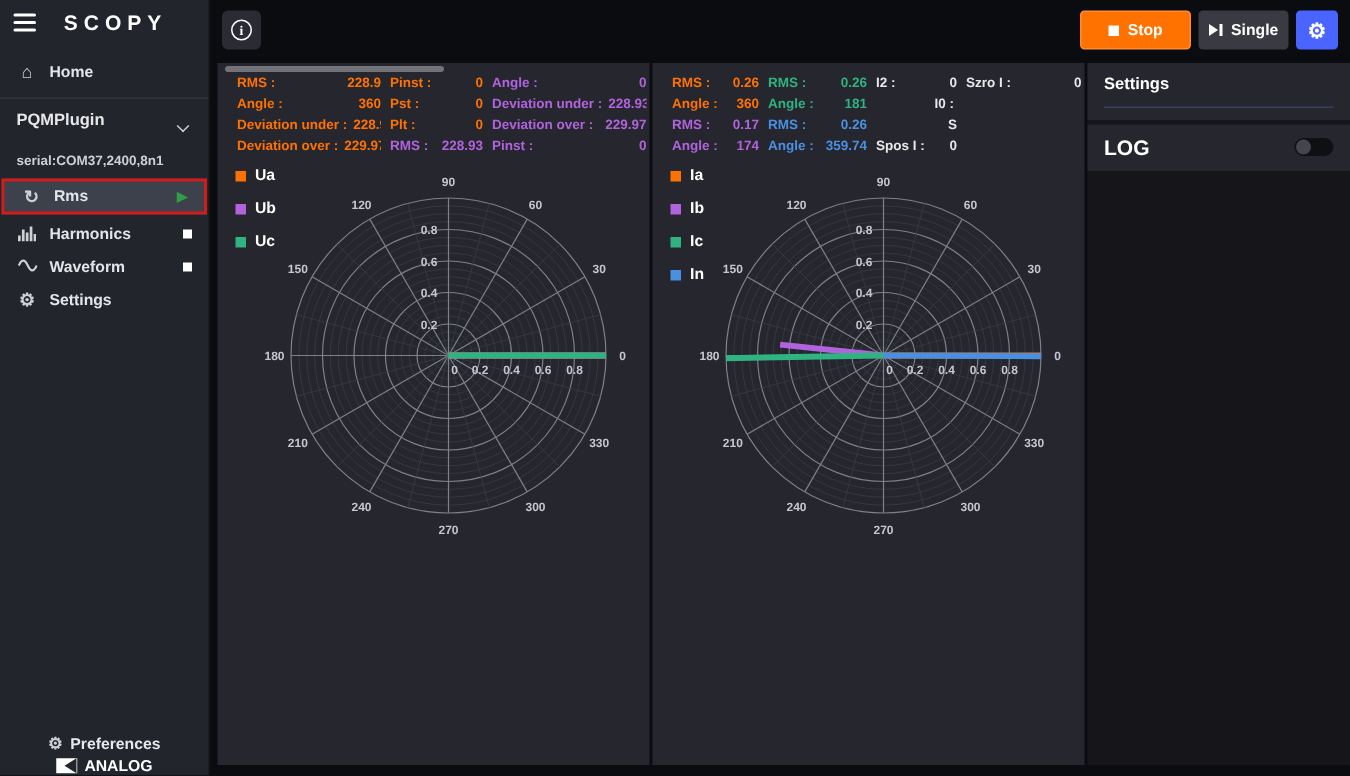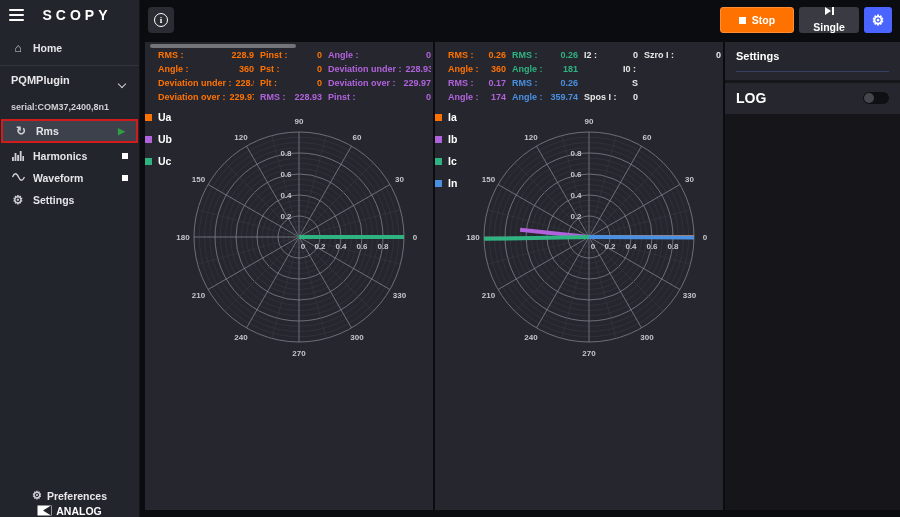--- a/index.html
+++ b/index.html
@@ -32,38 +32,38 @@
 
   
   .topbar { position:absolute; left:140px; top:0; width:760px; height:40px; background:#0b0c10; display:flex; align-items:center; }
   .info-btn { width:26px; height:26px; background:#2b2c33; border-radius:4px; margin-left:8px; display:flex; align-items:center; justify-content:center; cursor:pointer; }
   .info-glyph { width:14px; height:14px; border:1.5px solid #fff; border-radius:50%; display:flex; align-items:center; justify-content:center; font-size:9px; font-weight:bold; color:#fff; font-family:"Liberation Serif",serif; }
   .tab { height:28px; background:#2b2c33; border-radius:3px; margin-left:13px; display:flex; align-items:center; gap:7px; padding:0 12px; font-size:10.5px; font-weight:bold; color:#fff; cursor:pointer; }
   .spacer { flex:1; }
   .btn { height:26px; border-radius:3px; display:flex; align-items:center; justify-content:center; gap:6px; font-size:10.5px; font-weight:bold; color:#fff; cursor:pointer; }
   .btn-stop { width:74px; background:#ff7200; border:1px solid #ff8c33; }
   .stop-ic { width:7px; height:7px; background:#fff; }
-  .btn-single { width:60px; background:#3a3b42; margin-left:5px;flex-direction:column; }
+  .btn-single { width:60px; background:#3a3b42; margin-left:5px; }
   .single-ic { display:flex; align-items:center; gap:1px; }
   .single-ic .tri { width:0; height:0; border-left:6px solid #fff; border-top:4px solid transparent; border-bottom:4px solid transparent; }
   .single-ic .bar { width:2px; height:8px; background:#fff; }
   .btn-gear { width:28px; background:#4a64ff; margin:0 8px 0 5px; font-size:14px; }
 
   
   .panel { position:absolute; top:42px; width:288px; height:468px; background:#26262e; }
   .panel-left { left:145px; }
   .panel-right { left:435px; }
   .scroll-thumb { position:absolute; top:2px; left:5px; width:146px; height:4px; background:#73747a; border-radius:2px; cursor:pointer; }
   .stats { position:absolute; top:8px; left:13px; right:2px; display:grid; row-gap:4px; font-weight:bold; font-size:9px; overflow:hidden; }
   .srow { display:grid; column-gap:6px; }
   .stats-left .srow { grid-template-columns:96px 62px 1fr; }
   .stats-right .srow { grid-template-columns:58px 66px 54px 1fr; }
   .scell { display:flex; white-space:nowrap; overflow:hidden; }
   .scell .val { margin-left:auto; padding-left:4px; }
-  .legend { position:absolute; top:64px; left:0; z-index:2; }
+  .legend { position:absolute; top:64px; left:12px; z-index:2; }
   .leg-item { display:flex; align-items:center; gap:6px; height:22px; font-weight:bold; font-size:10.5px; color:#fff; cursor:pointer; }
   .leg-sw { width:7px; height:7px; }
   .chart-wrap { position:absolute; top:68px; left:27px; }
   svg.polar { font-family:"Liberation Sans",sans-serif; font-weight:600; }
 
   
   .settings-col { position:absolute; left:725px; top:42px; width:175px; height:468px; background:#15151a; }
   .card { background:#26262e; padding:8px 11px; margin-bottom:3px; }
   .card-title { font-weight:bold; font-size:11px; color:#fff; padding-bottom:9px; border-bottom:1px solid #353e63; }
   .log-card { display:flex; align-items:center; justify-content:space-between; padding:7px 11px 8px 11px; }

